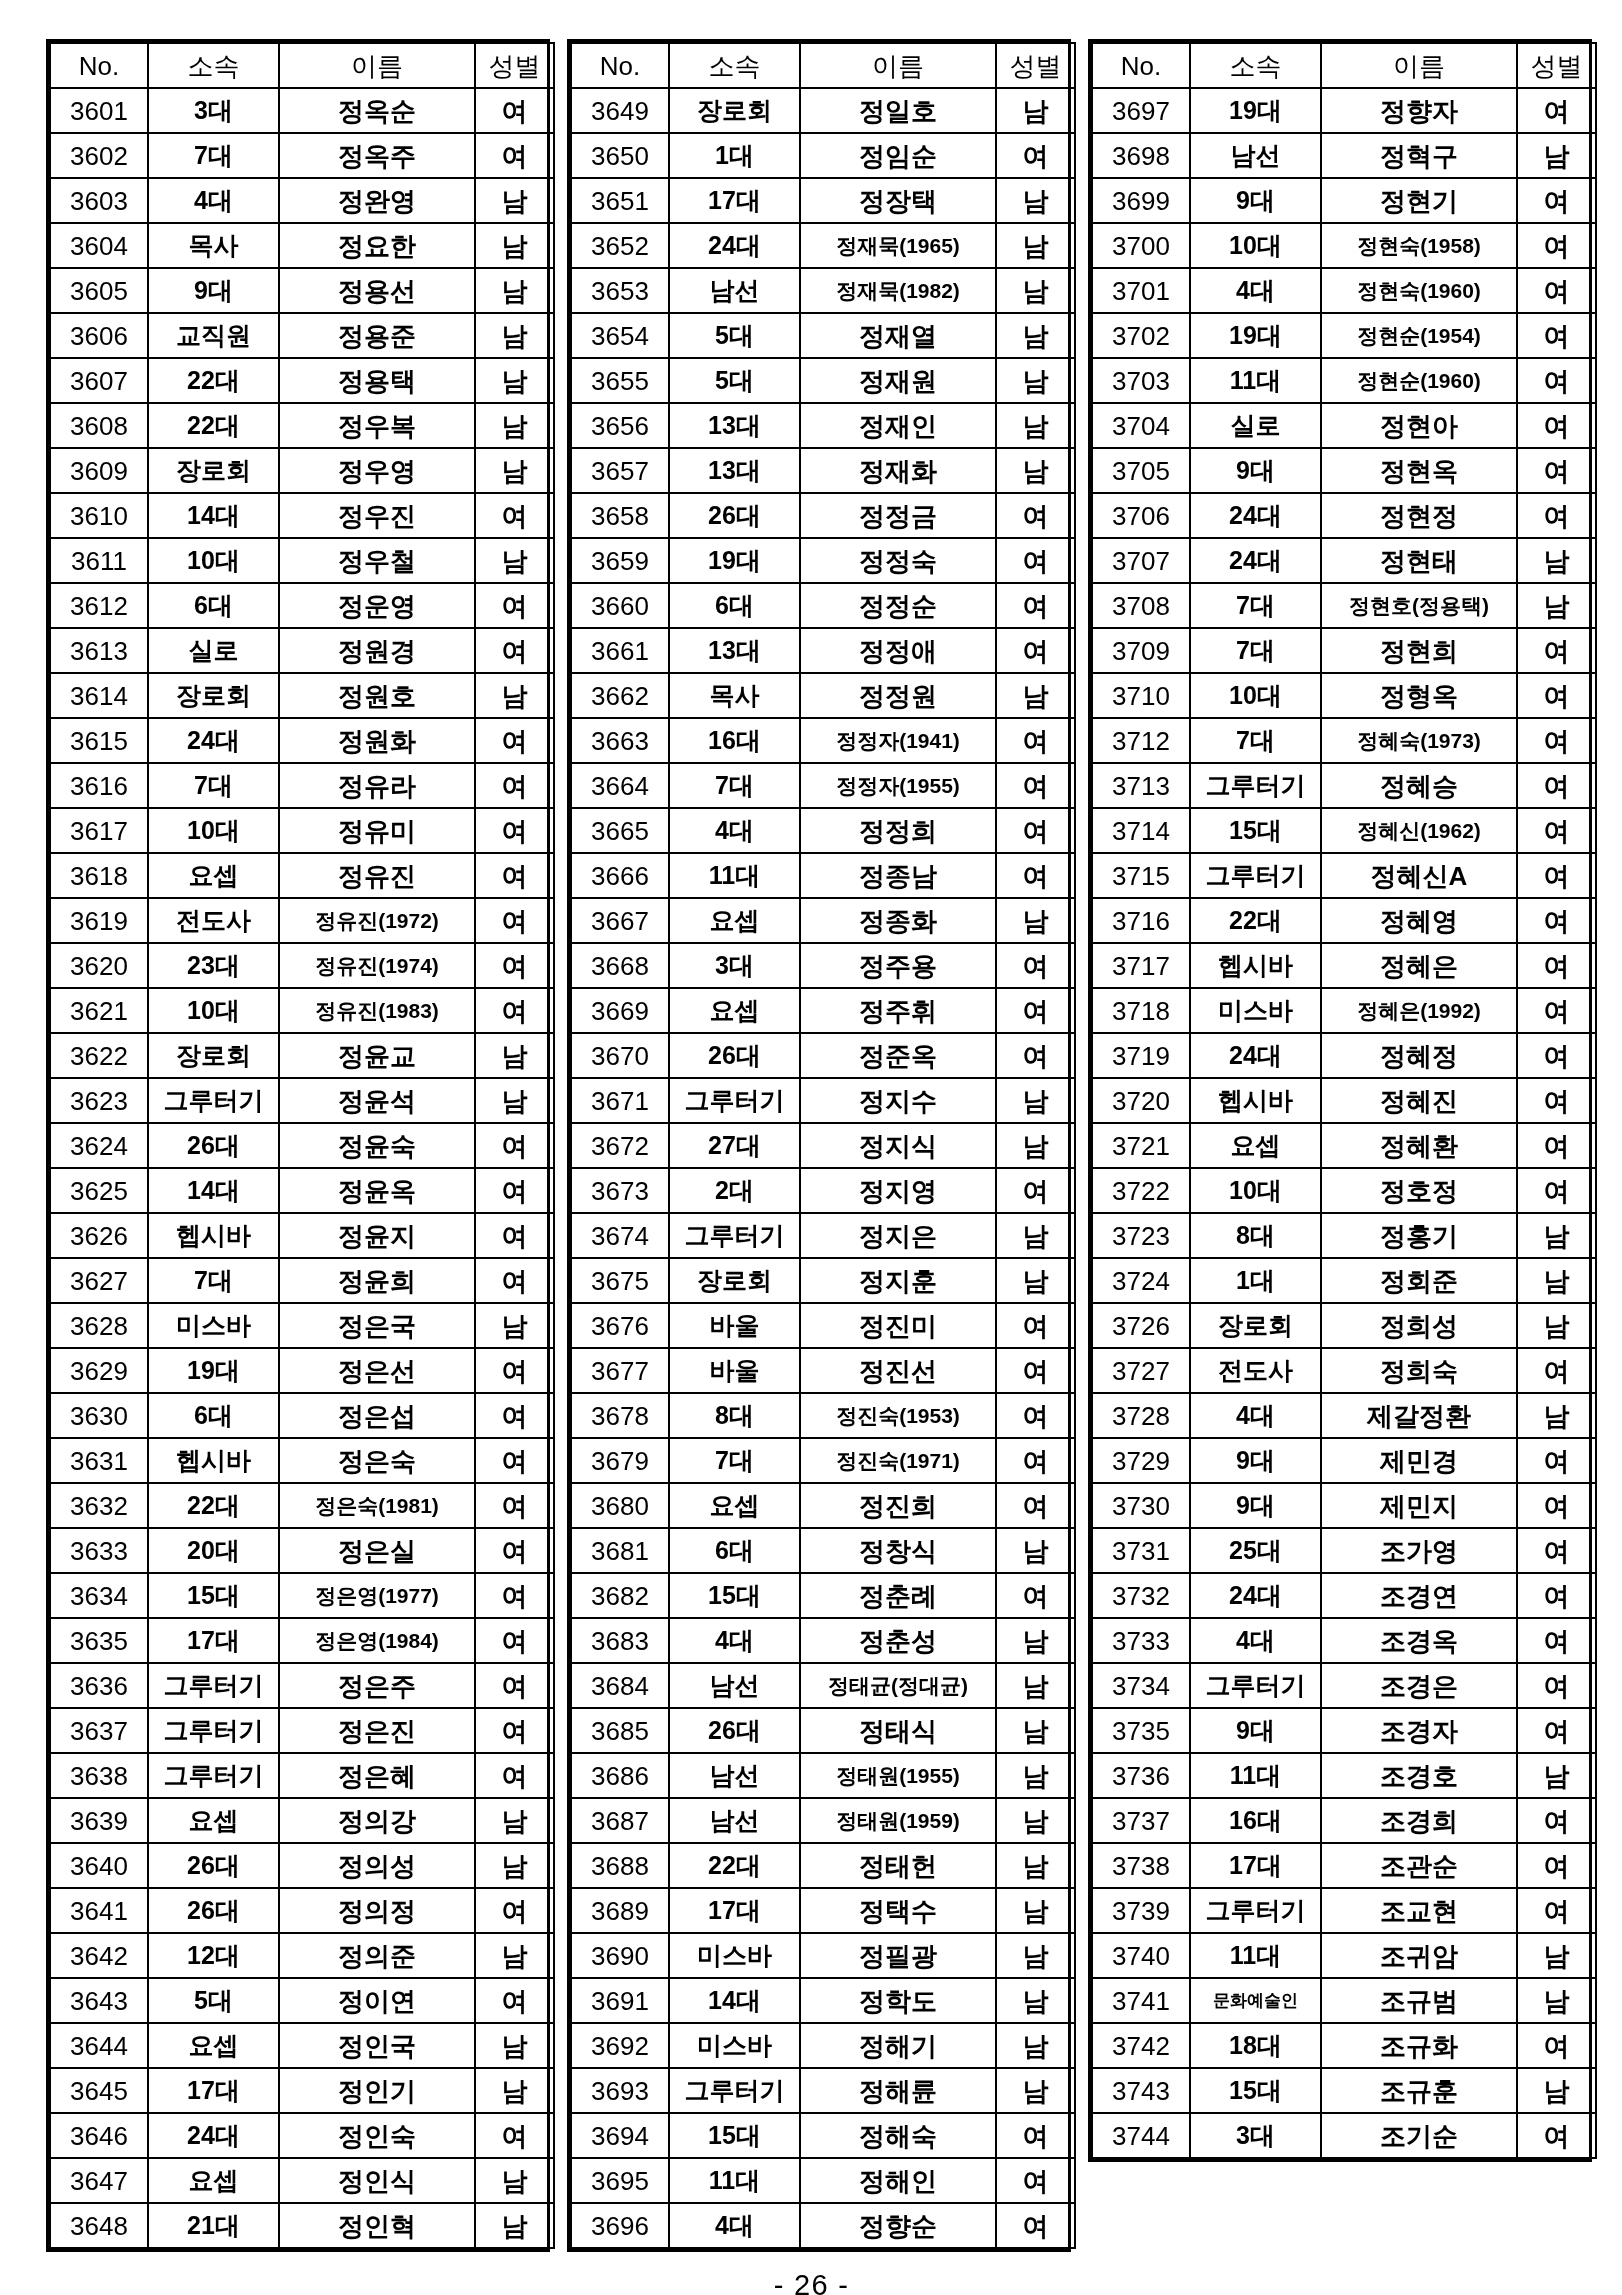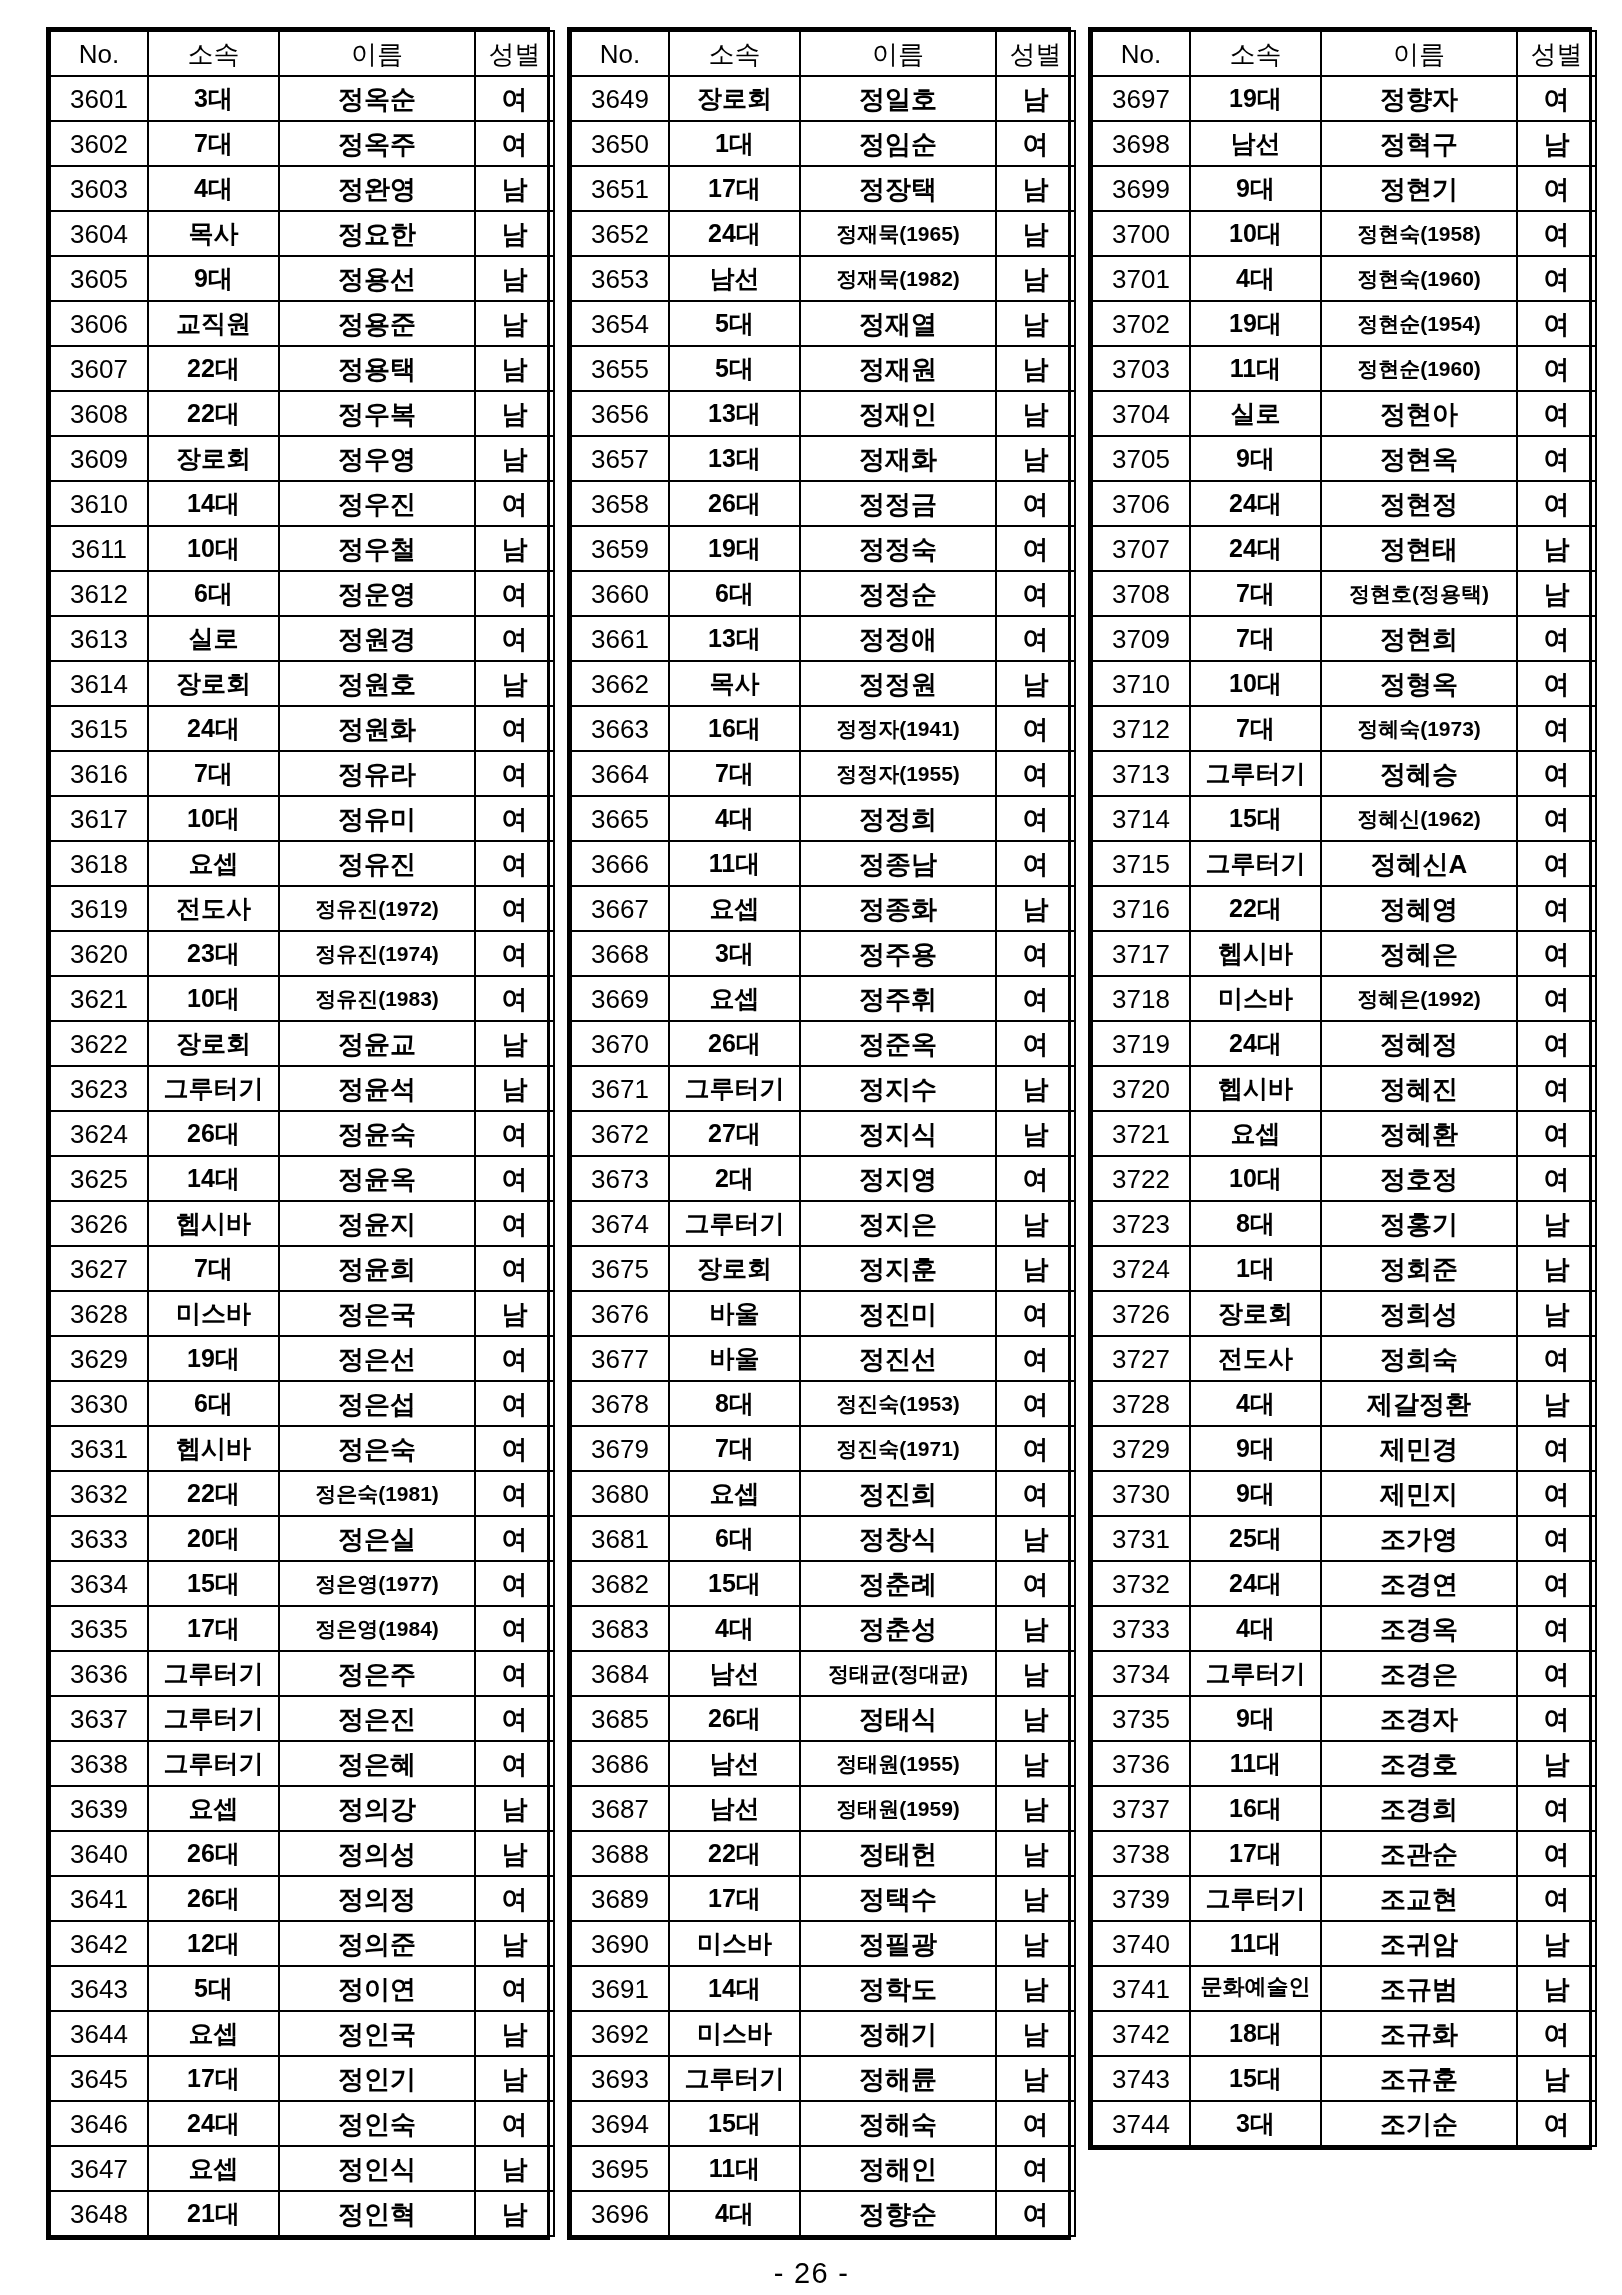--- a/index.html
+++ b/index.html
@@ -6,21 +6,21 @@
   body{
     width:1623px;height:2295px;
     font-family:"Liberation Sans","DejaVu Sans",sans-serif;
     color:#000;
     position:relative;
     overflow:hidden;
   }
   #page{
     width:1623px;height:2295px;
     box-sizing:border-box;
-    padding:27px 46px 0 46px;
+    padding:39px 46px 0 46px;
     display:flex;
     flex-direction:column;
   }
   #blocks{
     display:flex;
     flex-direction:row;
     justify-content:space-between;
     align-items:flex-start;
     gap:17px;
   }
@@ -55,21 +55,21 @@
     font-weight:400;
     font-size:26px;
   }
   table.dir td.num{
     font-weight:400;
     letter-spacing:0px;
   }
   table.dir td.aff{font-weight:700;font-size:25px;}
   table.dir td.name{font-weight:700;font-size:26px;}
   table.dir td.sex{font-weight:700;font-size:26px;}
-  table.dir td.aff.small{font-size:22px;font-family:Liberation Mono, monospace;}
+  table.dir td.aff.small{font-size:17px;}
   table.dir td.name.xsmall{font-size:21px;}
 
   #footer{
     margin-top:17px;
     text-align:center;
     font-size:29px;
     letter-spacing:1.3px;
   }
 </style>
 </head>

